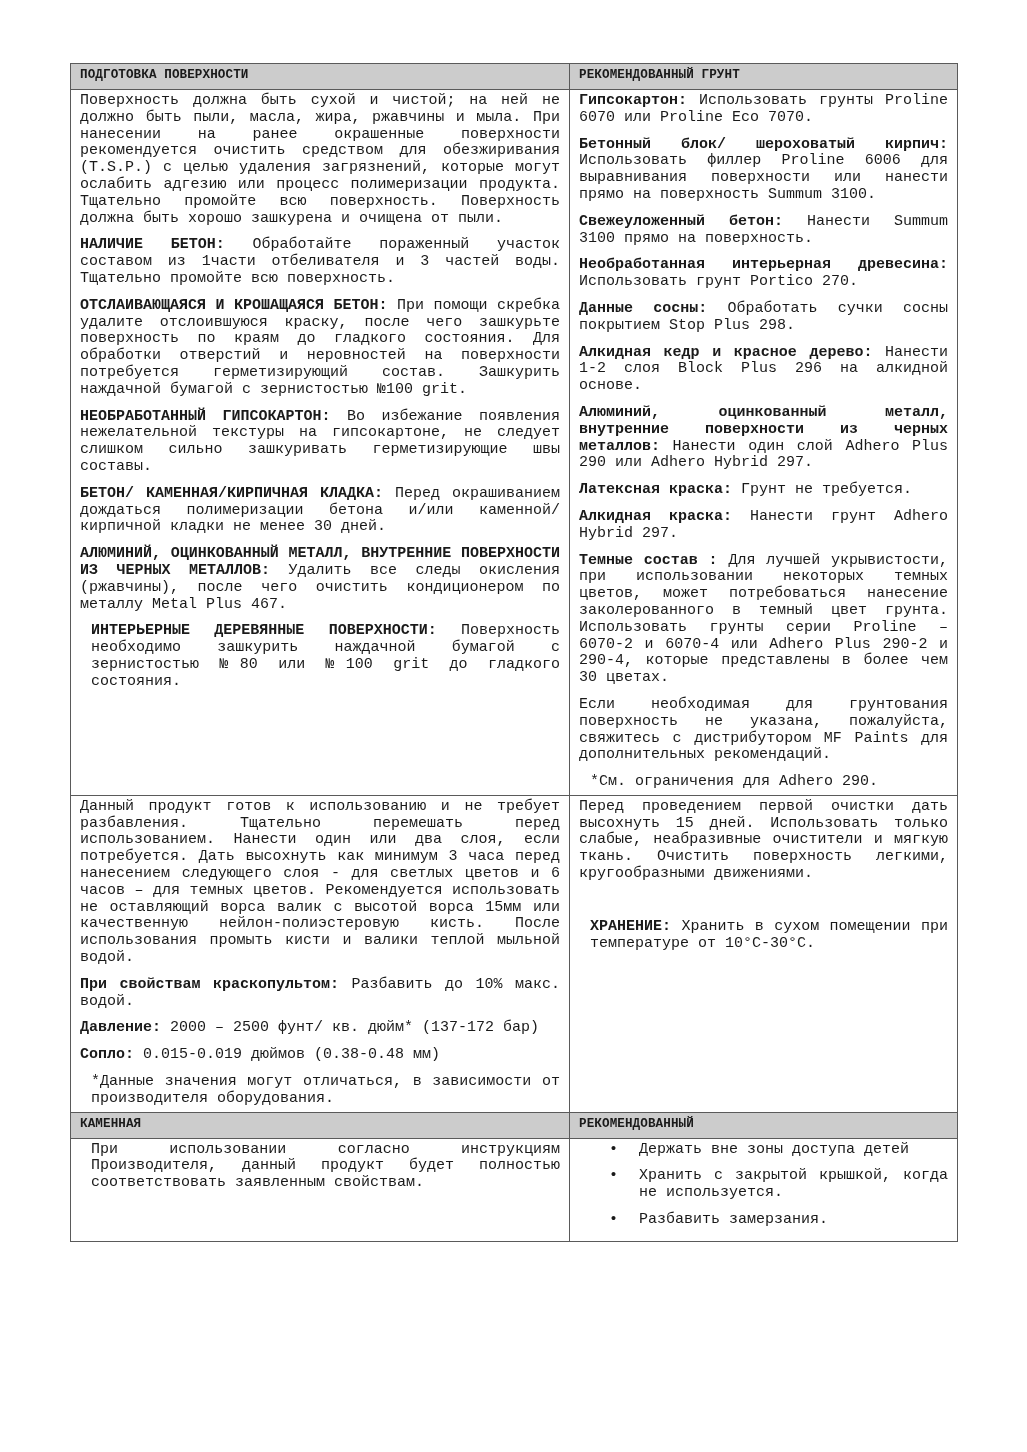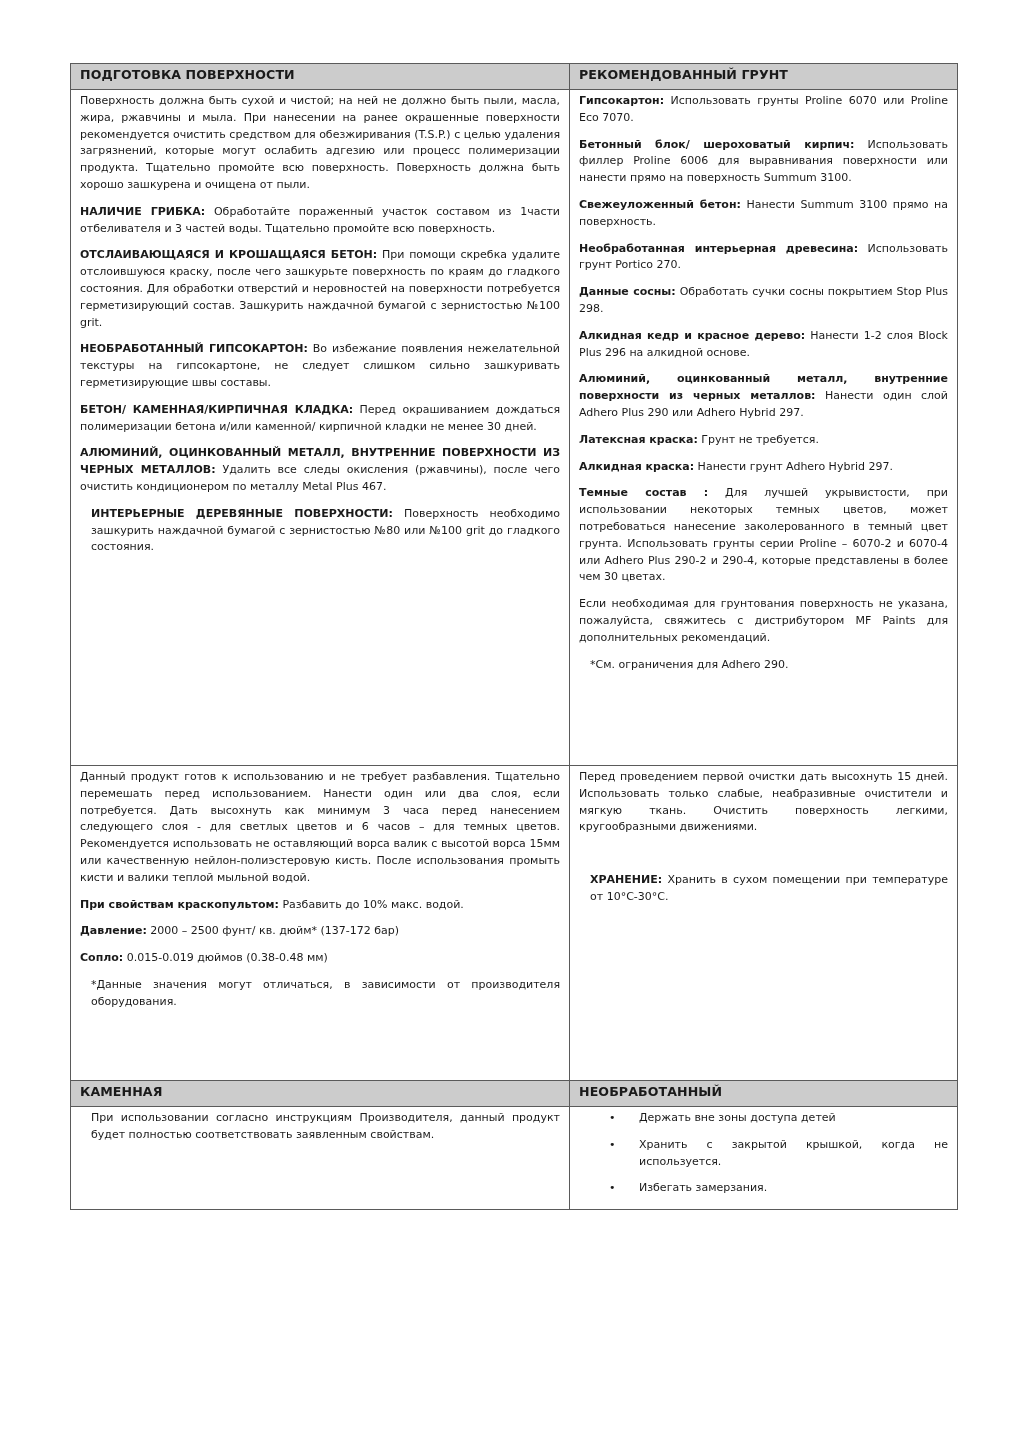--- a/index.html
+++ b/index.html
@@ -1,18 +1,18 @@
 <!DOCTYPE html>
 <html><head>
 <meta charset="utf-8">
 <style>
   html, body { margin: 0; padding: 0; background: #ffffff; }
   body { width: 1027px; height: 1452px; position: relative; font-family: "DejaVu Sans", sans-serif; color: #1a1a1a; }
-  .sheet { position: absolute; left: 70px; top: 63px; width: 887px; border-collapse: collapse; table-layout: fixed; }
-  .sheet td { border: 1.5px solid #5a5a5a; vertical-align: top; padding: 3px 9px 4px 9px; font-size: 11px; line-height: 16.8px; }
+  .sheet { position: absolute; left: 70px; top: 63px; width: 887px; border-collapse: collapse; table-layout: fixed; font-family: Liberation Mono, monospace; }
+  .sheet td { border: 1.5px solid #5a5a5a; vertical-align: top; padding: 3px 9px 4px 9px; font-size: 15px; line-height: 16.8px; }
   .sheet col.c1 { width: 499px; }
   .sheet col.c2 { width: 388px; }
   .hdr td { background: #cccccc; font-weight: bold; font-size: 12.6px; height: 19px; padding-top: 3px; padding-bottom: 3px; letter-spacing: 0.1px; }
   .para { margin: 0 0 10px 0; text-align: justify; }
   .para:last-child { margin-bottom: 0; margin-left: 11px; }
   .lbl { font-weight: bold; }
   .row-body1 td { height: 668px; }
   .row-body2 td { height: 307px; }
   .row-body3 td { height: 95px; }
   .warn-list { list-style: none; margin: 0; padding: 0; }
@@ -32,21 +32,21 @@
 
   <tbody>
       <tr class="hdr">
     <td>ПОДГОТОВКА ПОВЕРХНОСТИ</td>
     <td>РЕКОМЕНДОВАННЫЙ ГРУНТ</td>
   </tr>
 
   <tr class="row-body1">
     <td>
       <p class="para">Поверхность должна быть сухой и чистой; на ней не должно быть пыли, масла, жира, ржавчины и мыла. При нанесении на ранее окрашенные поверхности рекомендуется очистить средством для обезжиривания (T.S.P.) с целью удаления загрязнений, которые могут ослабить адгезию или процесс полимеризации продукта. Тщательно промойте всю поверхность. Поверхность должна быть хорошо зашкурена и очищена от пыли.</p>
-      <p class="para"><span class="lbl">НАЛИЧИЕ ГРИБКА:</span><span> Обработайте пораженный участок составом из 1части отбеливателя и 3 частей воды. Тщательно промойте всю поверхность.</span></p>
+      <p class="para"><span class="lbl">НАЛИЧИЕ БЕТОН:</span><span> Обработайте пораженный участок составом из 1части отбеливателя и 3 частей воды. Тщательно промойте всю поверхность.</span></p>
       <p class="para"><span class="lbl">ОТСЛАИВАЮЩАЯСЯ И КРОШАЩАЯСЯ БЕТОН:</span><span> При помощи скребка удалите отслоившуюся краску, после чего зашкурьте поверхность по краям до гладкого состояния. Для обработки отверстий и неровностей на поверхности потребуется герметизирующий состав. Зашкурить наждачной бумагой с зернистостью №100 grit.</span></p>
       <p class="para"><span class="lbl">НЕОБРАБОТАННЫЙ ГИПСОКАРТОН:</span><span> Во избежание появления нежелательной текстуры на гипсокартоне, не следует слишком сильно зашкуривать герметизирующие швы составы.</span></p>
       <p class="para"><span class="lbl">БЕТОН/ КАМЕННАЯ/КИРПИЧНАЯ КЛАДКА:</span><span> Перед окрашиванием дождаться полимеризации бетона и/или каменной/ кирпичной кладки не менее 30 дней.</span></p>
       <p class="para"><span class="lbl">АЛЮМИНИЙ, ОЦИНКОВАННЫЙ МЕТАЛЛ, ВНУТРЕННИЕ ПОВЕРХНОСТИ ИЗ ЧЕРНЫХ МЕТАЛЛОВ:</span><span> Удалить все следы окисления (ржавчины), после чего очистить кондиционером по металлу Metal Plus 467.</span></p>
       <p class="para"><span class="lbl">ИНТЕРЬЕРНЫЕ ДЕРЕВЯННЫЕ ПОВЕРХНОСТИ:</span><span> Поверхность необходимо зашкурить наждачной бумагой с зернистостью №80 или №100 grit до гладкого состояния.</span></p>
     </td>
     <td>
       <p class="para"><span class="lbl">Гипсокартон:</span><span> Использовать грунты Proline 6070 или Proline Eco 7070.</span></p>
       <p class="para"><span class="lbl">Бетонный блок/ шероховатый кирпич:</span><span> Использовать филлер Proline 6006 для выравнивания поверхности или нанести прямо на поверхность Summum 3100.</span></p>
       <p class="para"><span class="lbl">Свежеуложенный бетон:</span><span> Нанести Summum 3100 прямо на поверхность.</span></p>
@@ -73,29 +73,29 @@
     </td>
     <td>
       <p class="para">Перед проведением первой очистки дать высохнуть 15 дней. Использовать только слабые, неабразивные очистители и мягкую ткань. Очистить поверхность легкими, кругообразными движениями.</p>
       <div class="spacer"></div>
       <p class="para"><span class="lbl">ХРАНЕНИЕ:</span><span> Хранить в сухом помещении при температуре от 10°C-30°C.</span></p>
     </td>
   </tr>
 
   <tr class="hdr">
     <td>КАМЕННАЯ</td>
-    <td>НЕОБРАБОТАННЫЙ</td>
+    <td>РЕКОМЕНДОВАННЫЙ</td>
   </tr>
 
   <tr class="row-body3">
     <td>
       <p class="para">При использовании согласно инструкциям Производителя, данный продукт будет полностью соответствовать заявленным свойствам.</p>
     </td>
     <td>
       <ul class="warn-list">
         <li><span class="bullet">•</span><span>Держать вне зоны доступа детей</span></li>
         <li><span class="bullet">•</span><span>Хранить с закрытой крышкой, когда не используется.</span></li>
-        <li><span class="bullet">•</span><span>Избегать замерзания.</span></li>
+        <li><span class="bullet">•</span><span>Разбавить замерзания.</span></li>
       </ul>
     </td>
   </tr>
 </tbody>
   </table>
 
 </body></html>

